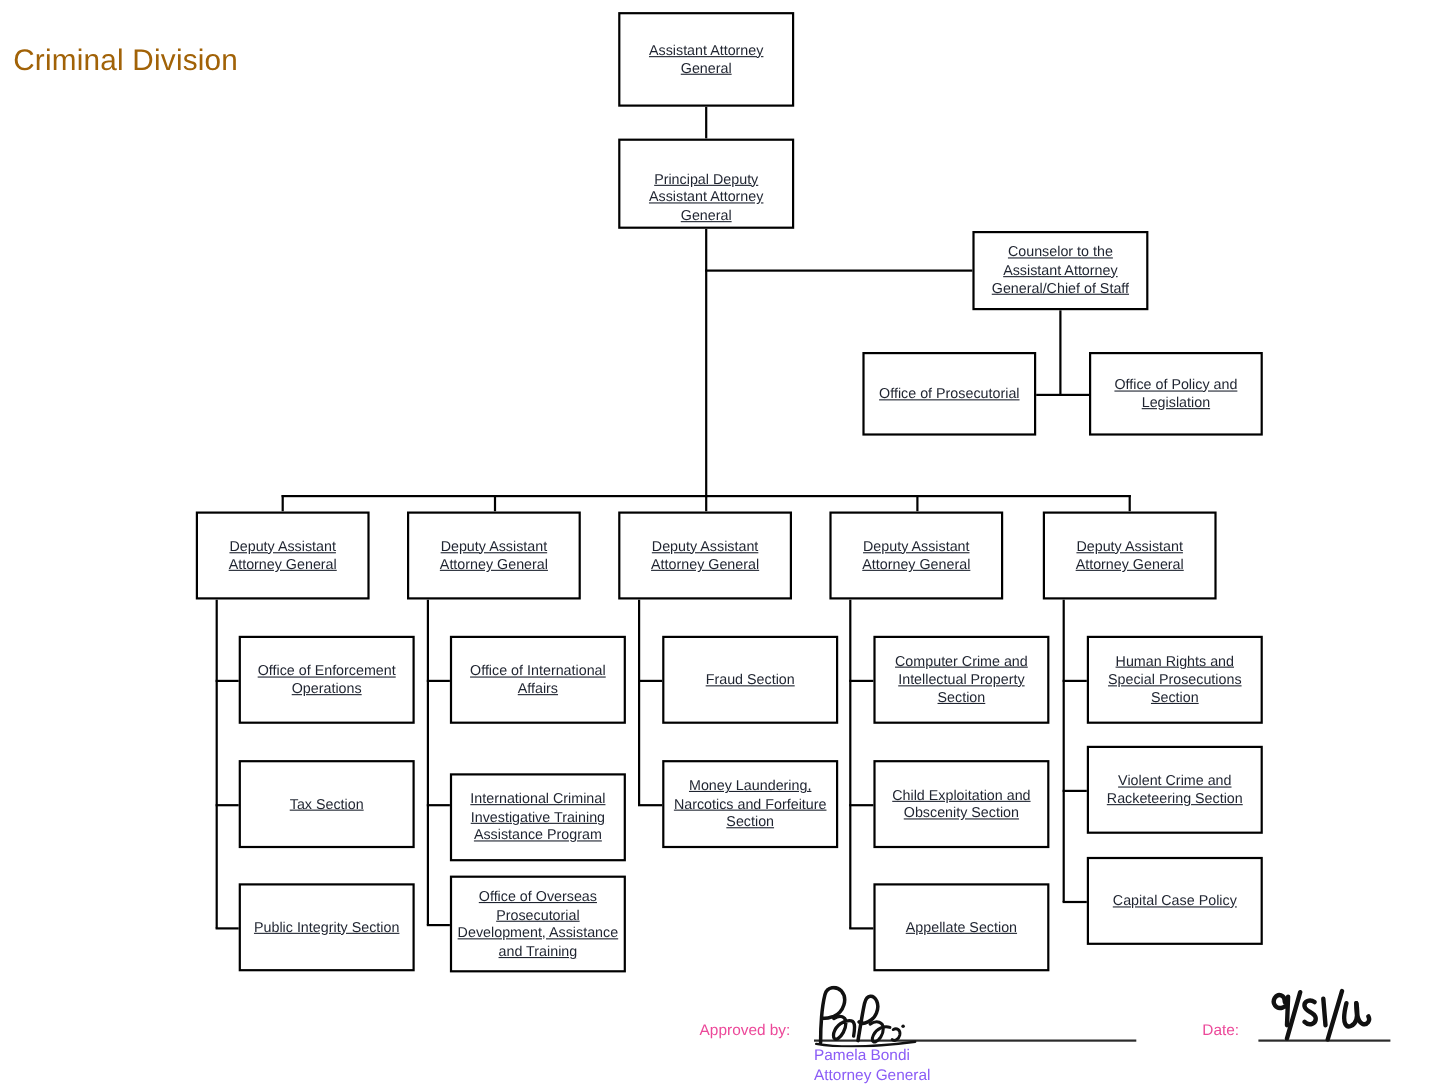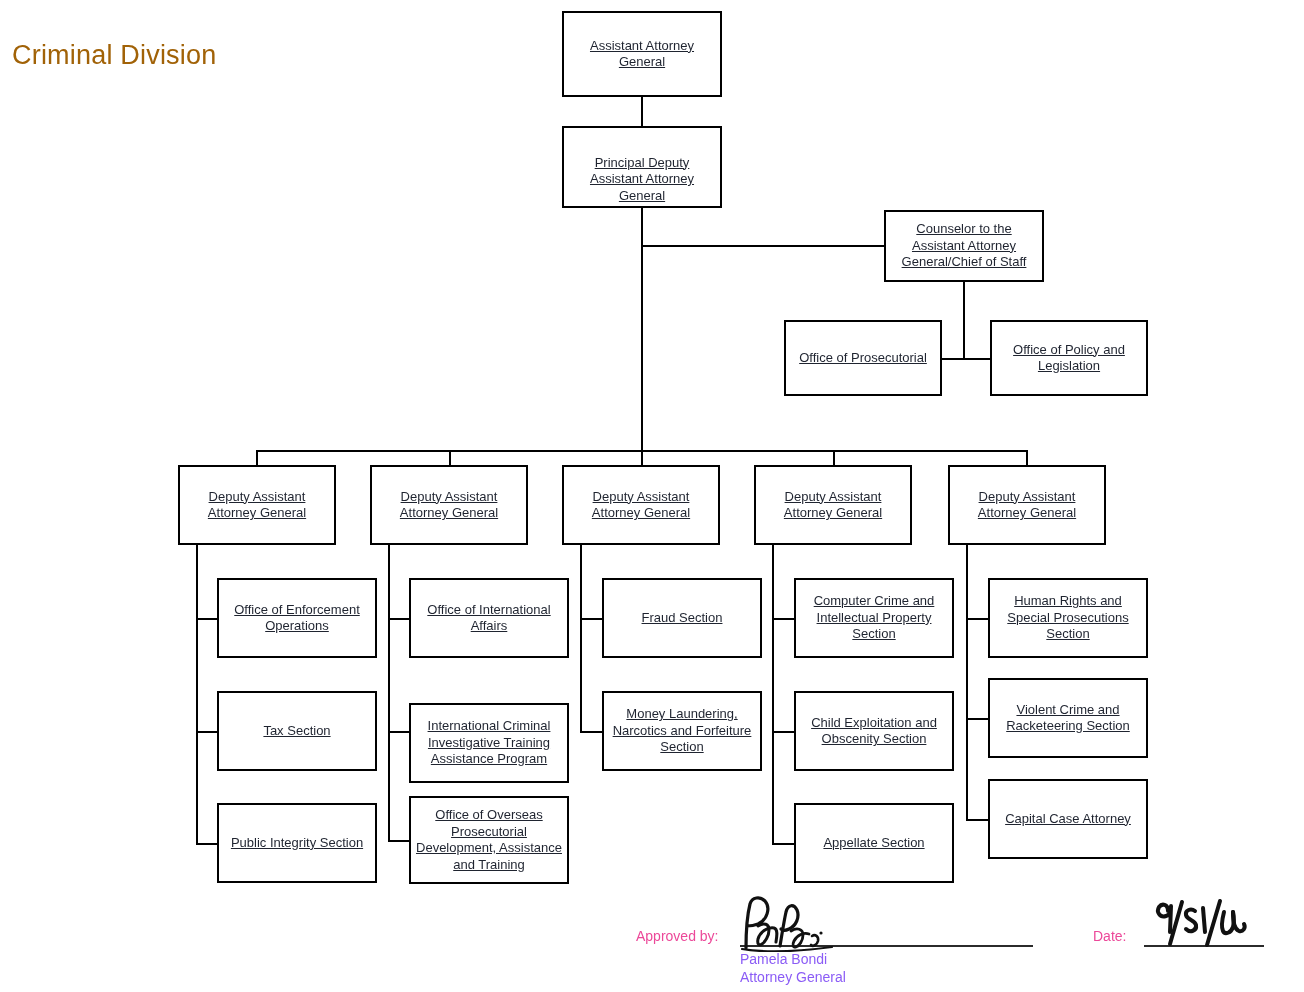--- a/index.html
+++ b/index.html
@@ -195,21 +195,21 @@
   <div class="conn h" style="left:966px; top:718px; width:23px;"></div>
   <div class="conn h" style="left:966px; top:819px; width:23px;"></div>
 
   <div class="node" style="left:988px; top:578px; width:160px; height:80px;">
     <span>Human Rights and Special Prosecutions Section</span>
   </div>
   <div class="node" style="left:988px; top:678px; width:160px; height:80px;">
     <span>Violent Crime and Racketeering Section</span>
   </div>
   <div class="node" style="left:988px; top:779px; width:160px; height:80px;">
-    <span>Capital Case Attorney</span>
+    <span>Capital Case Policy</span>
   </div>
 
   <div class="sig-label" style="left:636px; top:928px;">Approved by:</div>
 
   <div class="sig-line" style="left:740px; top:945px; width:293px;"></div>
 
   <svg class="handwriting" style="left:736px; top:896px;" width="140" height="56" viewBox="0 0 140 56" xmlns="http://www.w3.org/2000/svg">
     <g fill="none" stroke="#111111" stroke-linecap="round" stroke-linejoin="round">
       <path d="M10 52 C 10 36, 11 20, 14 8 C 16 1, 24 0, 29 5 C 35 12, 31 24, 22 28 C 17 30, 13 30, 11 30" stroke-width="3.2"></path>
       <path d="M22 30 C 28 26, 33 28, 33 34 C 33 40, 29 46, 26 48 C 23 50, 21 48, 22 43 C 24 36, 31 31, 38 32 C 42 33, 41 40, 40 46" stroke-width="3"></path>

